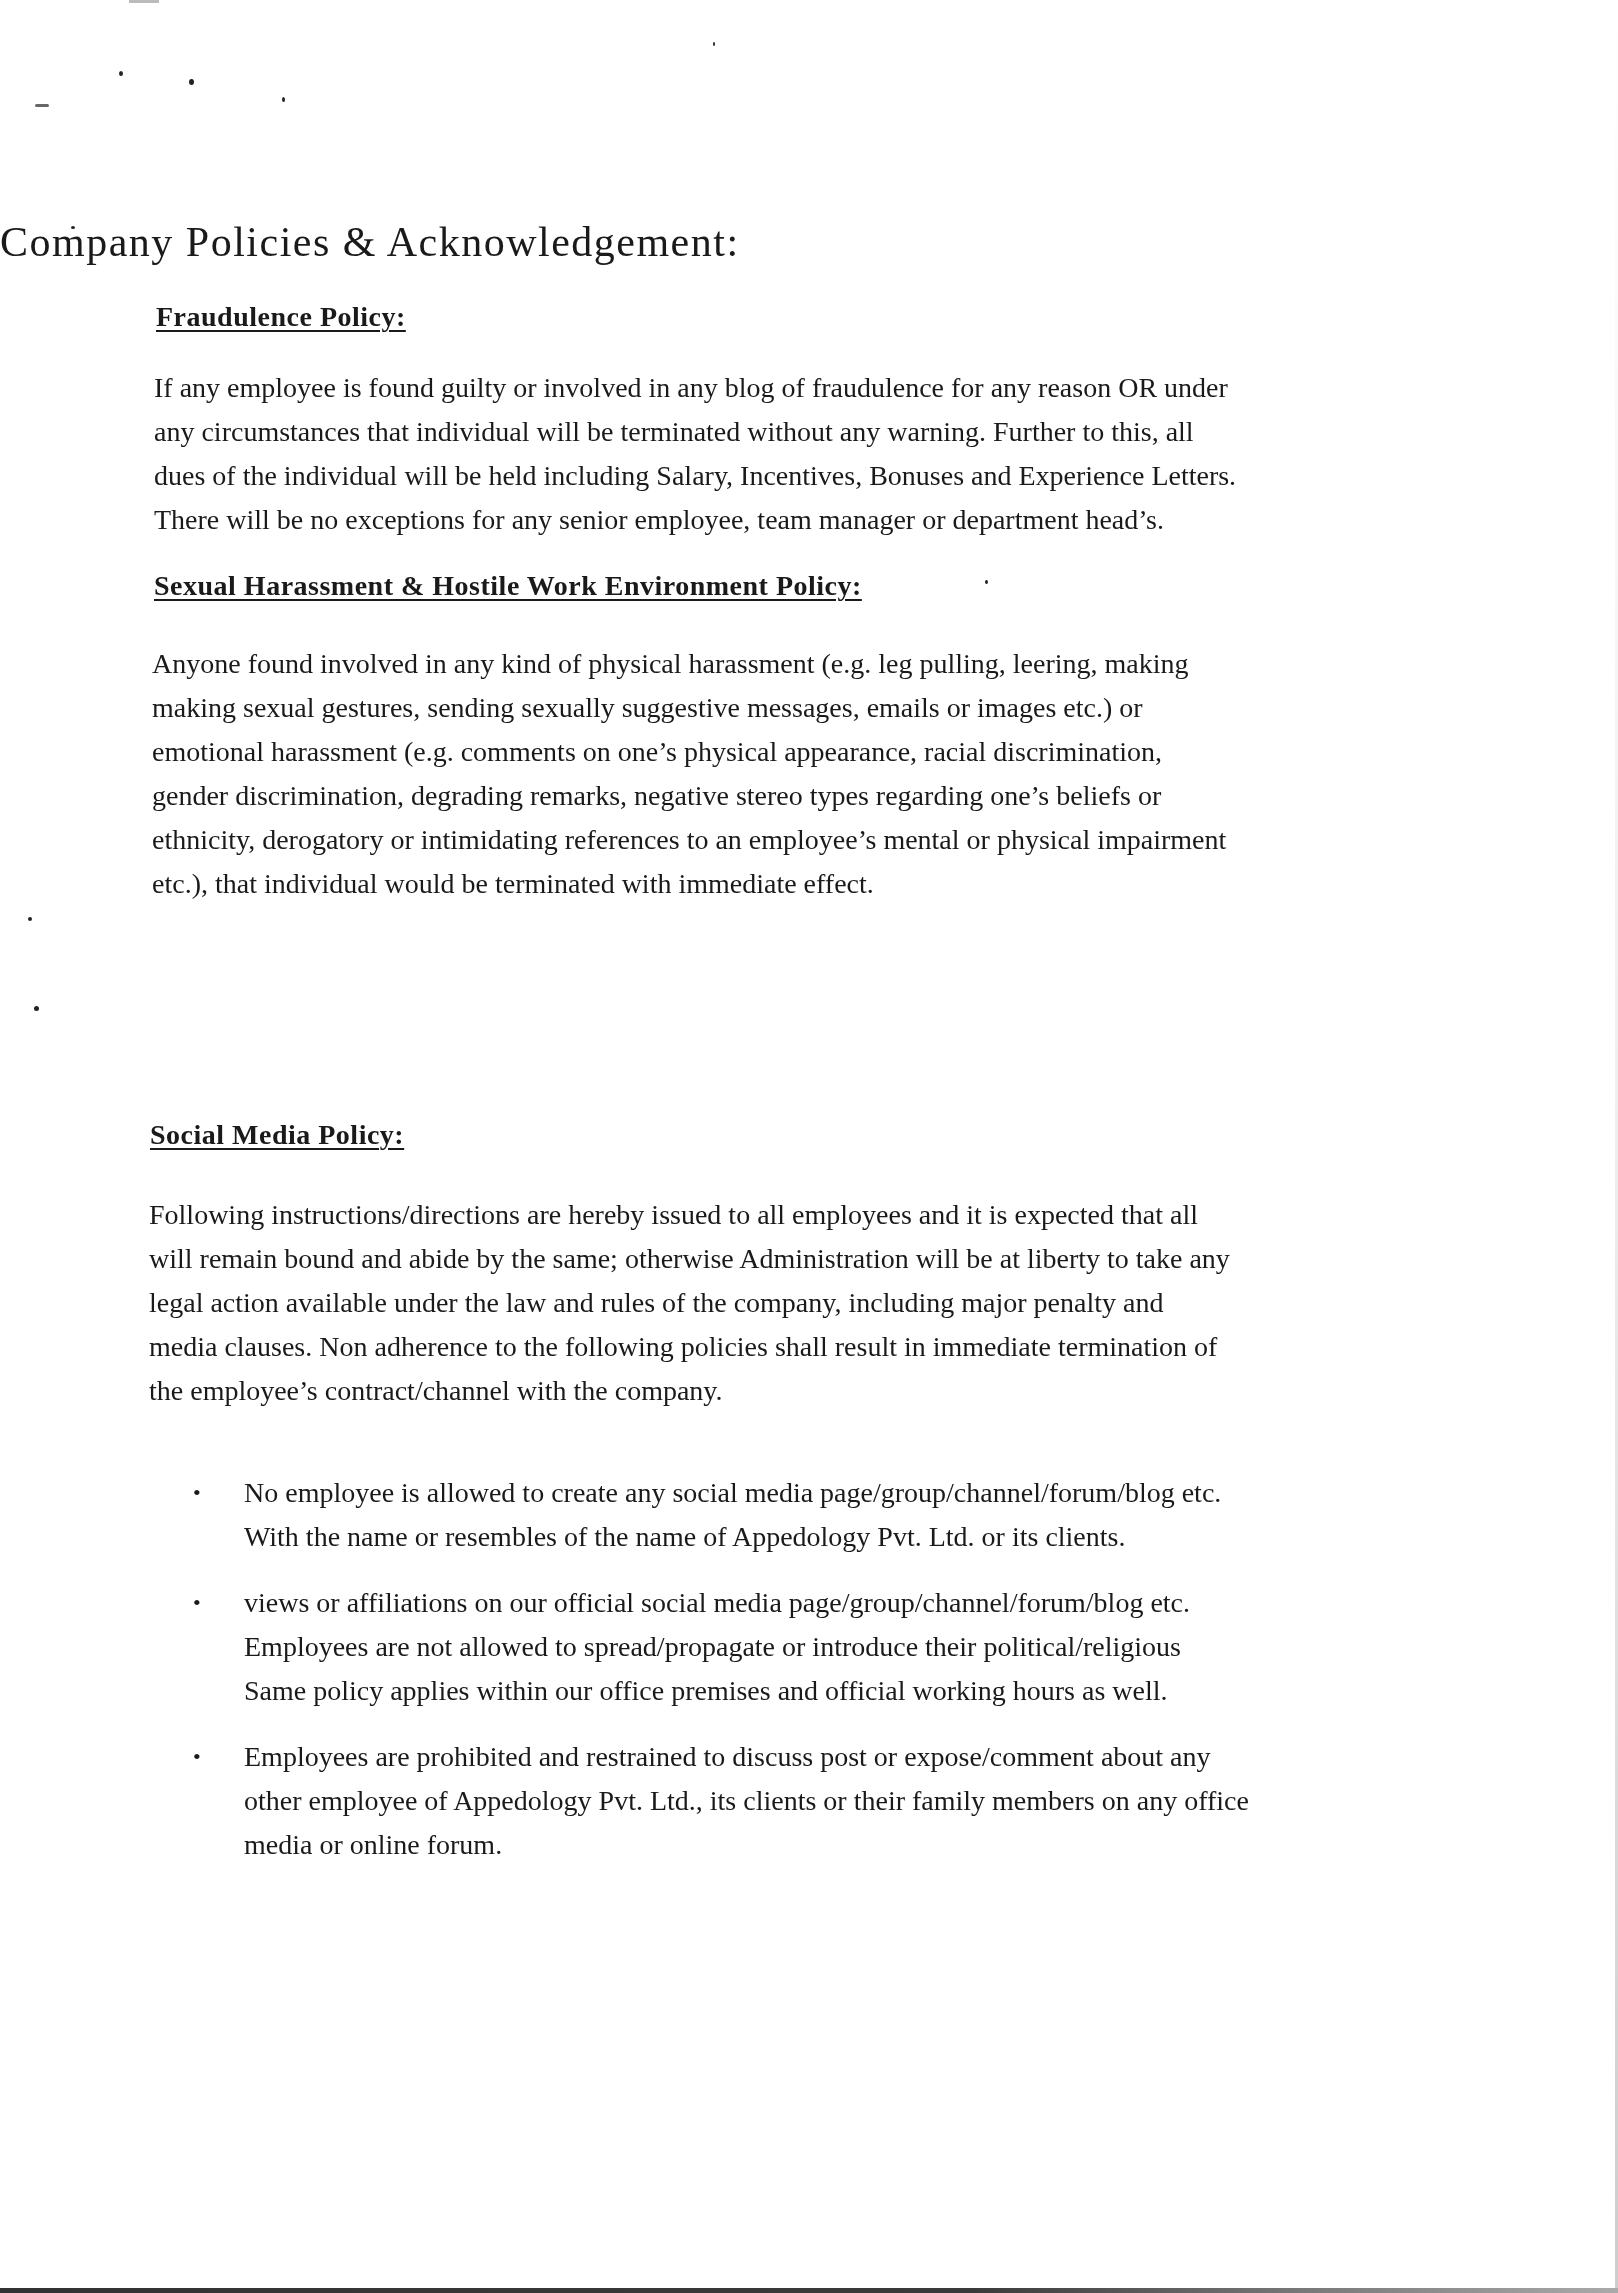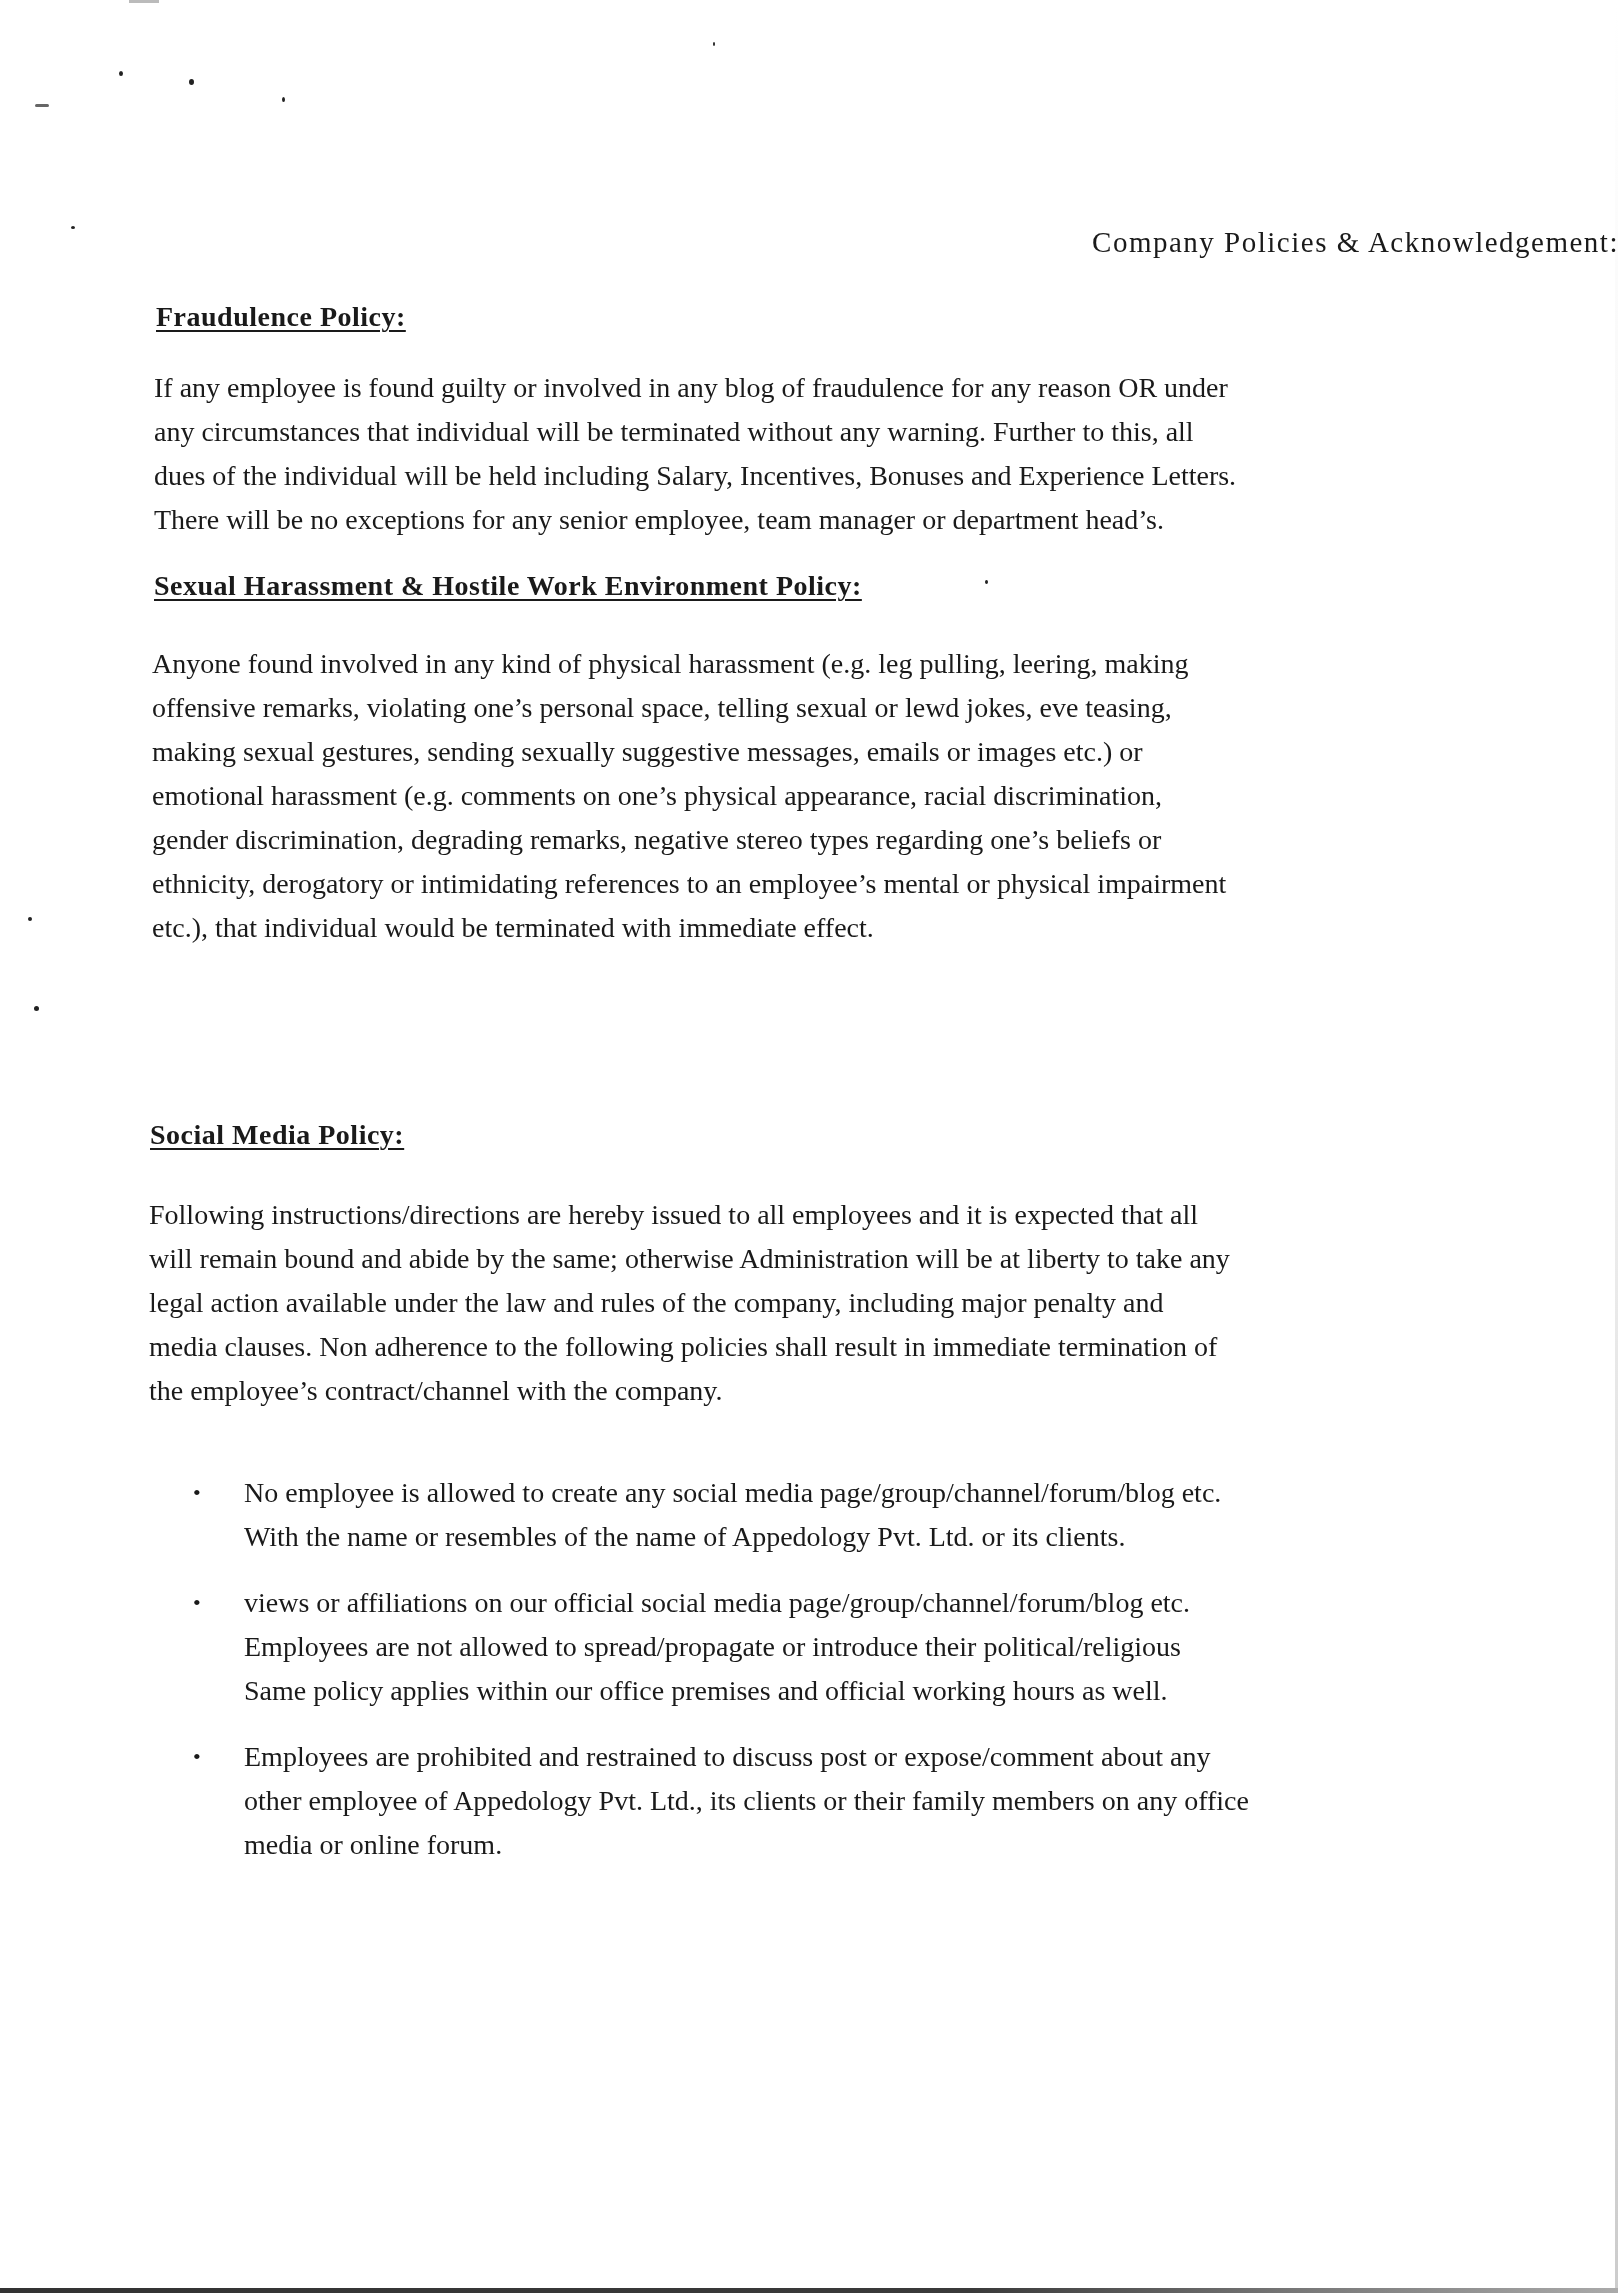--- a/index.html
+++ b/index.html
@@ -47,22 +47,22 @@
     .speck {
       position: absolute;
       background: #222;
       border-radius: 50%;
     }
     .title {
       position: absolute;
       top: 220px;
       left: 0;
       width: 1619px;
-      text-align: right;
-      font-size: 29px;
+      text-align: left;
+      font-size: 42px;
       letter-spacing: 1.5px;
       line-height: 44px;
     }
     .heading {
       position: absolute;
       font-size: 28px;
       font-weight: bold;
       text-decoration: underline;
       text-decoration-thickness: 2px;
       text-underline-offset: 4px;
@@ -128,21 +128,20 @@
   <div class="para" style="left:154px;top:366px;">
     <span class="line">If any employee is found guilty or involved in any blog of fraudulence for any reason OR under</span>
     <span class="line">any circumstances that individual will be terminated without any warning. Further to this, all</span>
     <span class="line">dues of the individual will be held including Salary, Incentives, Bonuses and Experience Letters.</span>
     <span class="line">There will be no exceptions for any senior employee, team manager or department head’s.</span>
   </div>
 
   <div class="heading" style="left:154px;top:568px;">Sexual Harassment &amp; Hostile Work Environment Policy:</div>
   <div class="para" style="left:152px;top:642px;">
     <span class="line">Anyone found involved in any kind of physical harassment (e.g. leg pulling, leering, making</span>
-    <span class="line">offensive remarks, violating one’s personal space, telling sexual or lewd jokes, eve teasing,</span>
     <span class="line">making sexual gestures, sending sexually suggestive messages, emails or images etc.)  or</span>
     <span class="line">emotional harassment (e.g. comments on one’s physical appearance, racial discrimination,</span>
     <span class="line">gender discrimination, degrading remarks, negative stereo types regarding one’s beliefs or</span>
     <span class="line">ethnicity, derogatory or intimidating references to an employee’s mental or physical impairment</span>
     <span class="line">etc.), that individual would be terminated with immediate effect.</span>
   </div>
 
   <div class="heading" style="left:150px;top:1117px;">Social Media Policy:</div>
   <div class="para" style="left:149px;top:1186px;margin-top:7px;">
     <span class="line">Following instructions/directions are hereby issued to all employees and it is expected that all</span>

